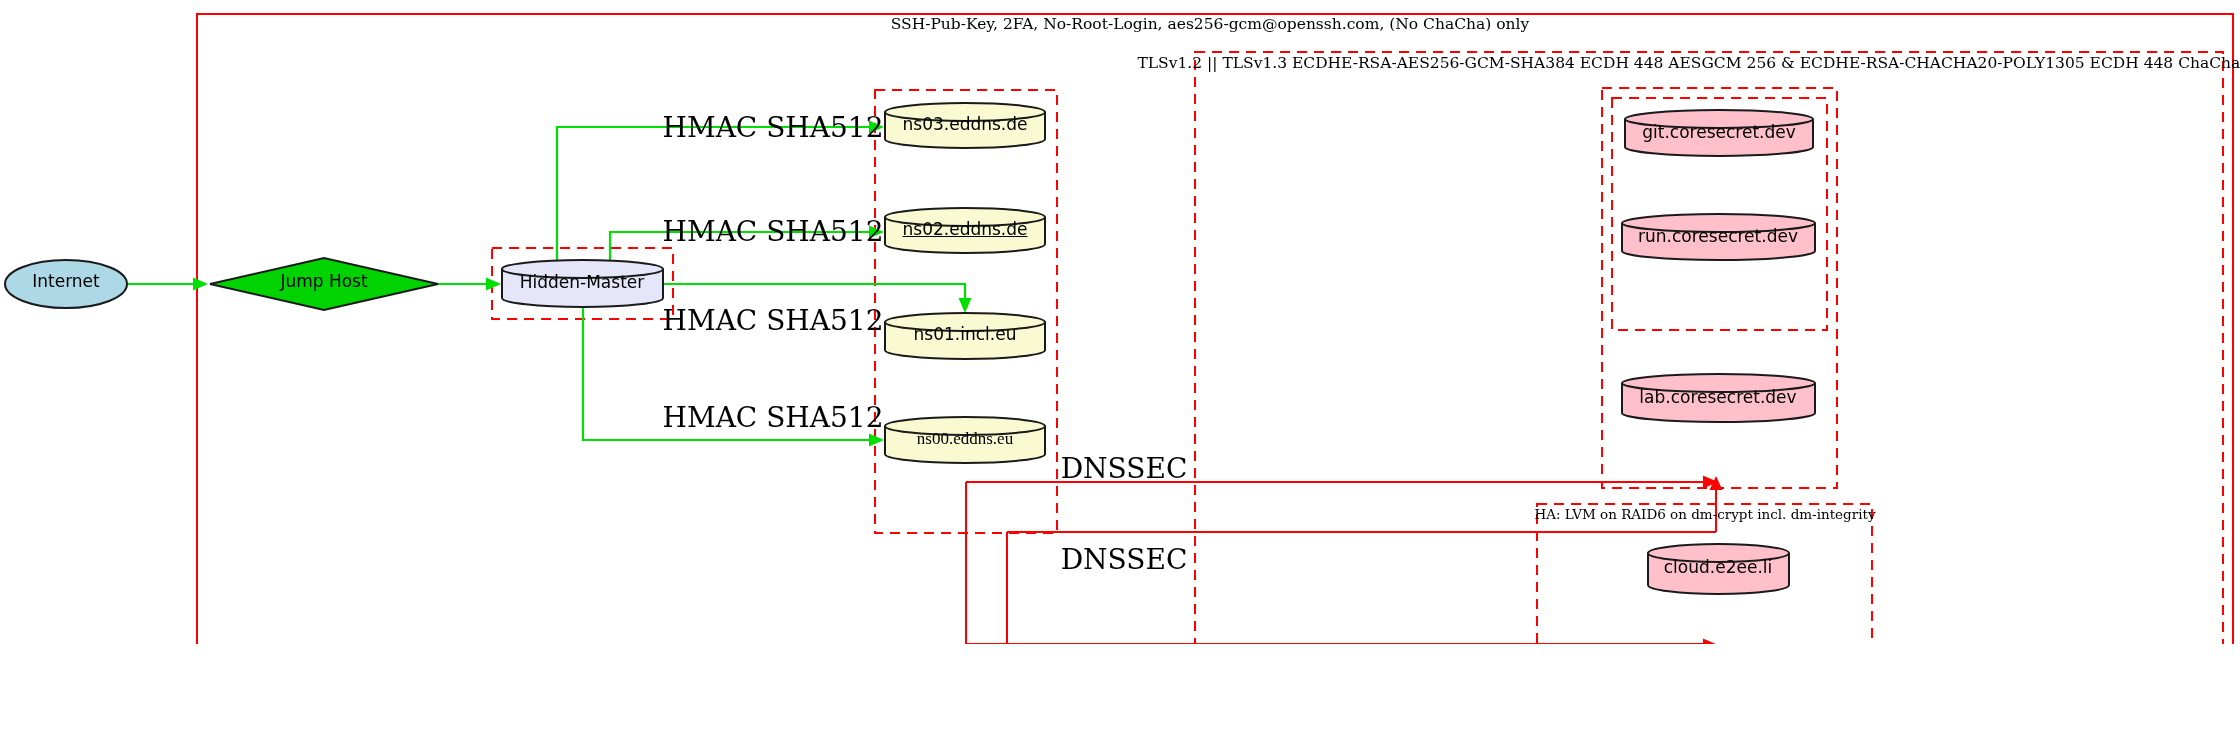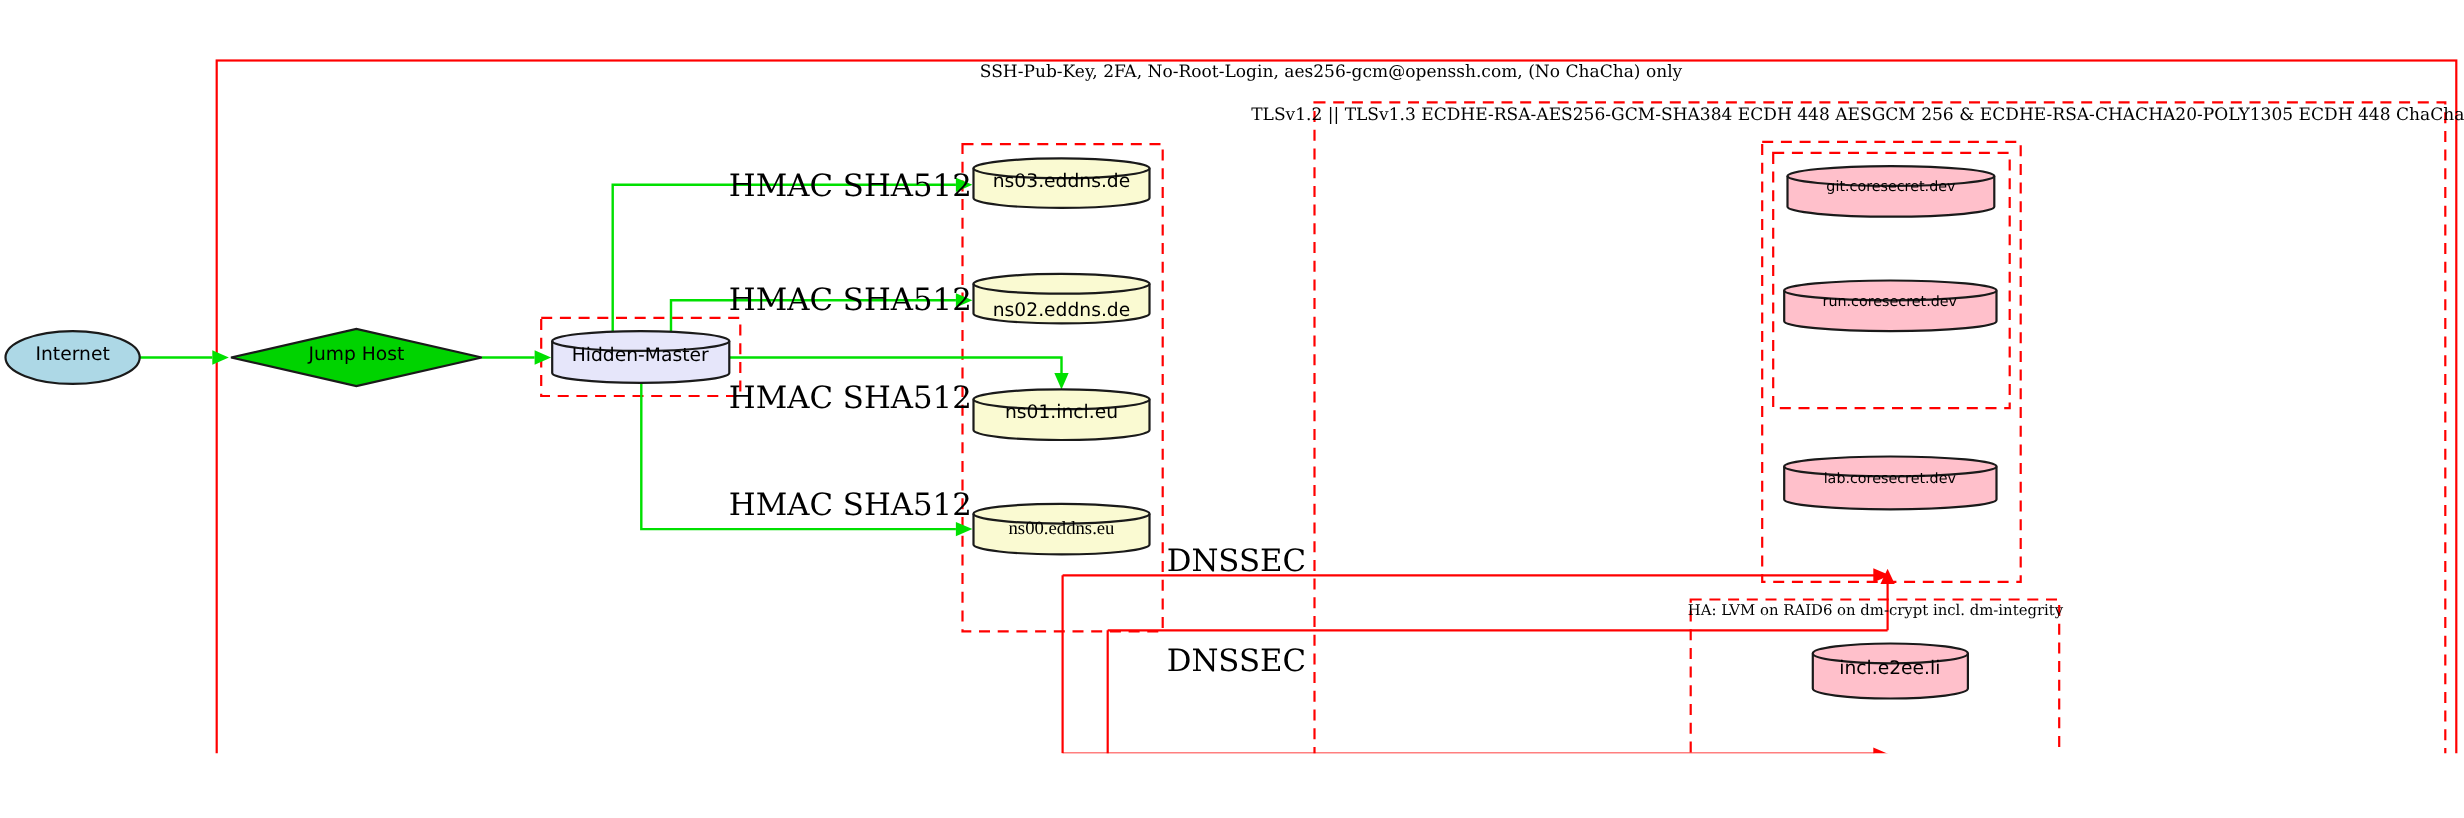--- a/index.html
+++ b/index.html
@@ -1,28 +1,27 @@
 <!DOCTYPE html>
 <html><head>
 <meta charset="utf-8">
 <style>
   html,body { margin:0; padding:0; background:#ffffff; }
   #canvas {
     position:relative; width:2240px; height:644px; background:#ffffff;
     font-family:"DejaVu Sans", "Liberation Sans", sans-serif;
     overflow:hidden;
-    margin-top:41px;
   }
   #edges-layer { position:absolute; left:0; top:0; width:2240px; height:744px; }
   .lbl {
     position:absolute; transform:translateX(-50%);
     white-space:nowrap; color:#000; line-height:1.15; text-align:center;
   }
   .node-lbl  { font-size:17px; font-family:"DejaVu Sans","Liberation Sans",sans-serif; }
-  .node-lbl.small { font-size:13px; }
+  .node-lbl.small { font-size:17px; }
   .edge-lbl  { font-size:28px; font-family:"DejaVu Serif","Liberation Serif",serif; }
   .clus-lbl  { font-size:15.5px; font-family:"DejaVu Serif","Liberation Serif",serif; }
   .clus-lbl.small { font-size:13.5px; }
 </style>
 </head>
 <body>
 
 <div id="canvas">
 
   <svg id="edges-layer" width="2240" height="744" viewBox="0 0 2240 744" xmlns="http://www.w3.org/2000/svg">
@@ -122,22 +121,22 @@
   <div class="lbl edge-lbl" style="left:773px; top:216px;">HMAC SHA512</div>
   <div class="lbl edge-lbl" style="left:773px; top:305px;">HMAC SHA512</div>
   <div class="lbl edge-lbl" style="left:773px; top:402px;">HMAC SHA512</div>
   <div class="lbl edge-lbl" style="left:1124px; top:453px;">DNSSEC</div>
   <div class="lbl edge-lbl" style="left:1124px; top:544px;">DNSSEC</div>
 
   <div class="lbl node-lbl" style="left:66px; top:272px;">Internet</div>
   <div class="lbl node-lbl" style="left:324px; top:272px;">Jump Host</div>
   <div class="lbl node-lbl" style="left:582px; top:273px;">Hidden-Master</div>
   <div class="lbl node-lbl" style="left:965px; top:115px;">ns03.eddns.de</div>
-  <div class="lbl node-lbl" style="left:965px; top:232px;">ns02.eddns.de</div>
+  <div class="lbl node-lbl" style="left:965px; top:220px;text-decoration:underline;">ns02.eddns.de</div>
   <div class="lbl node-lbl" style="left:965px; top:325px;">ns01.incl.eu</div>
   <div class="lbl node-lbl" style="left:965px; top:429px;font-family:Liberation Serif, serif;">ns00.eddns.eu</div>
   <div class="lbl node-lbl small" style="left:1719px; top:123px;">git.coresecret.dev</div>
   <div class="lbl node-lbl small" style="left:1718px; top:227px;text-align:center;">run.coresecret.dev</div>
   <div class="lbl node-lbl small" style="left:1718px; top:388px;">lab.coresecret.dev</div>
-  <div class="lbl node-lbl" style="left:1718px; top:558px;">incl.e2ee.li</div>
+  <div class="lbl node-lbl" style="left:1718px; top:558px;">cloud.e2ee.li</div>
   <div class="lbl node-lbl" style="left:966px; top:702px;">TLS/DNSSEC</div>
 
 </div>
 
 </body></html>

